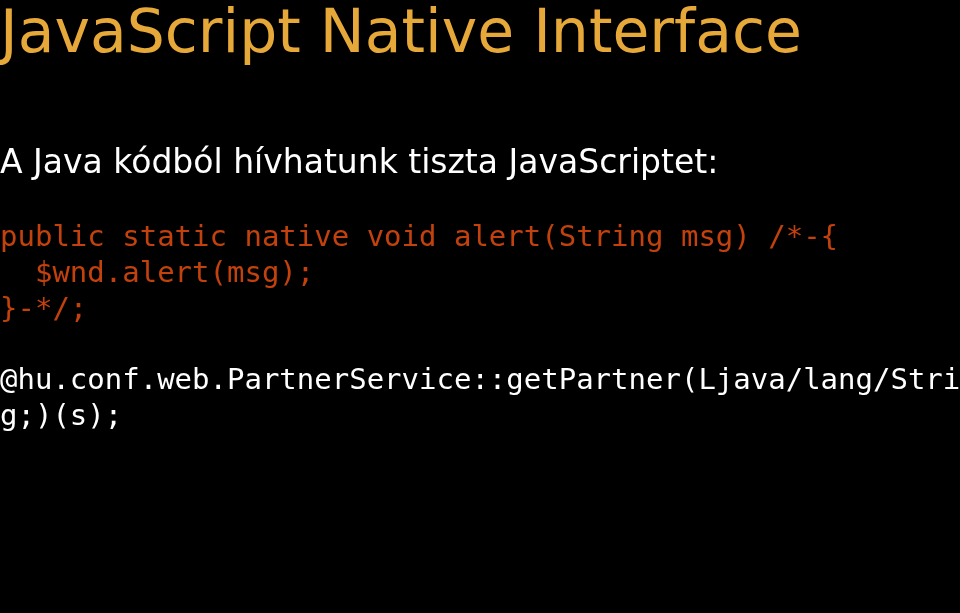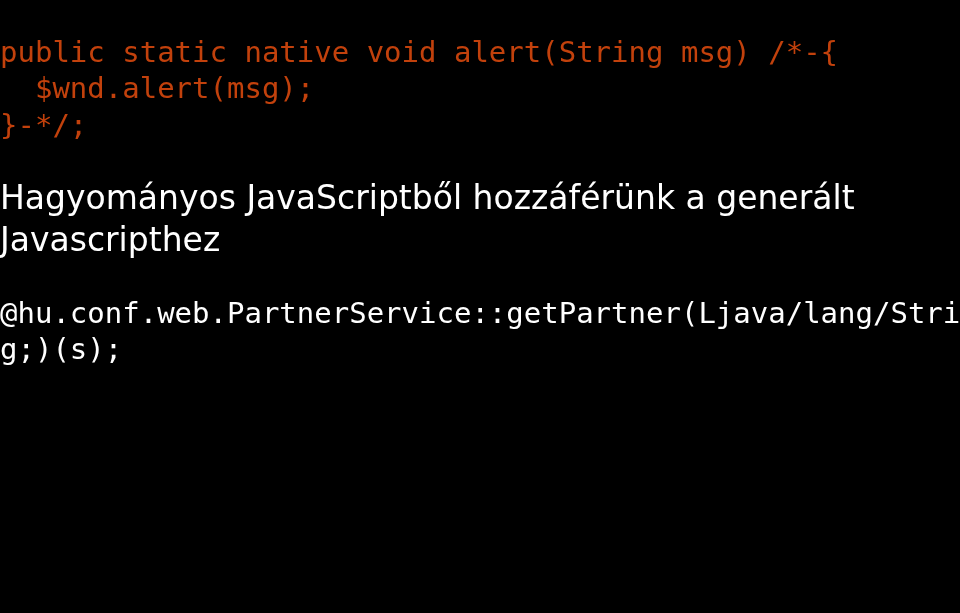--- a/index.html
+++ b/index.html
@@ -52,23 +52,24 @@
     font-size: 29px;
     line-height: 1.25;
     white-space: pre;
     margin-top: 34px;
   }
 </style>
 </head>
 <body>
 
 <div class="slide">
+  <h1 class="title">JavaScript Native Interface</h1>
 
+  <div class="body-text">A Java kódból hívhatunk tiszta JavaScriptet:</div>
 
   <div class="code">public static native void alert(String msg) /*-{
   $wnd.alert(msg);
 }-*/;</div>
 
-  <div class="body-text2">Hagyományos JavaScriptből hozzáférünk a generált Javascripthez</div>
 
   <div class="code2">@hu.conf.web.PartnerService::getPartner(Ljava/lang/Strin
 g;)(s);</div>
 </div>
 
 </body></html>

